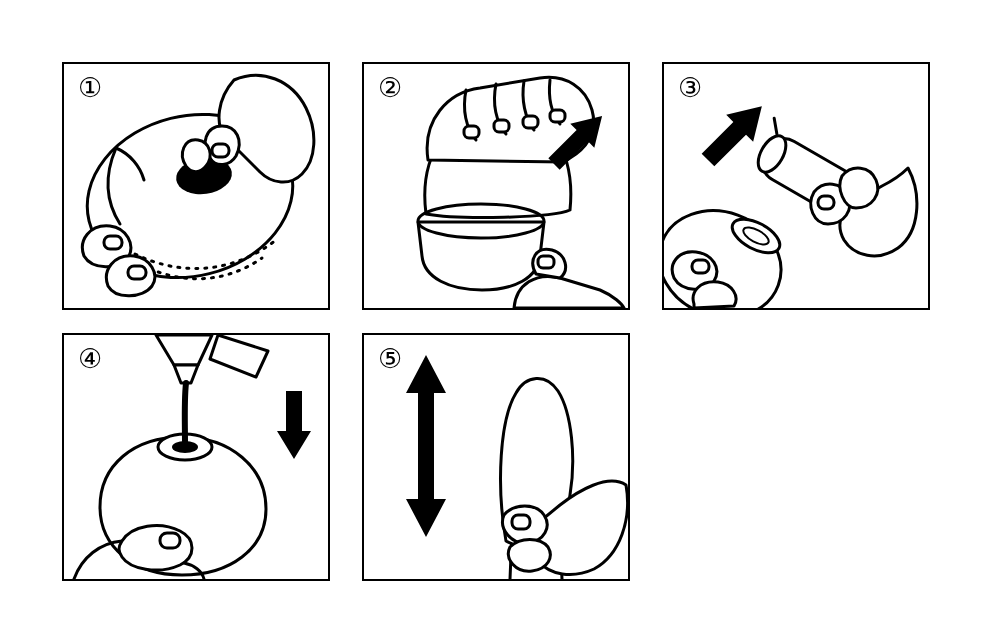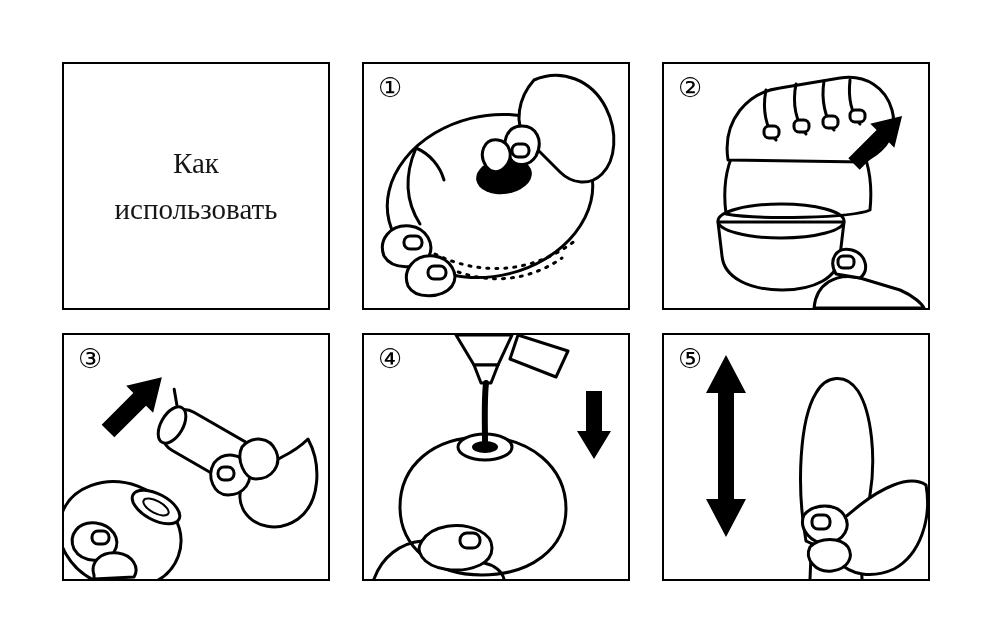--- a/index.html
+++ b/index.html
@@ -27,23 +27,20 @@
   .title-text {
     width:212px; text-align:center; font-size:29px; line-height:1.6; color:#161616;
   }
 </style>
 </head>
 <body>
 
 <div class="canvas">
   <div class="grid">
 
-    <div class="panel title-panel">
-      <div class="title-text">Как использовать</div>
-    </div>
 
     <div class="panel">
       <span class="step-num">①</span>
       <svg viewBox="0 0 264 244">
         <g stroke="#000" stroke-width="3" fill="#ffffff" stroke-linecap="round" stroke-linejoin="round">
           <g>
             <ellipse cx="126" cy="132" rx="104" ry="80" transform="rotate(-14 126 132)"></ellipse>
             <path d="M 52 84 C 40 112 42 138 56 160" fill="none"></path>
             <path d="M 52 84 C 66 90 76 102 80 116" fill="none"></path>
             <path d="M 48 176 C 100 214 164 214 212 176" fill="none" stroke-dasharray="2 7"></path>

